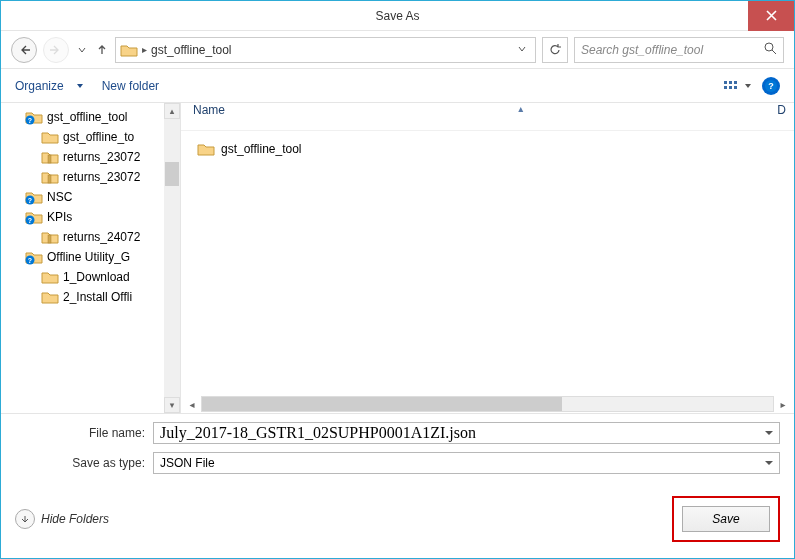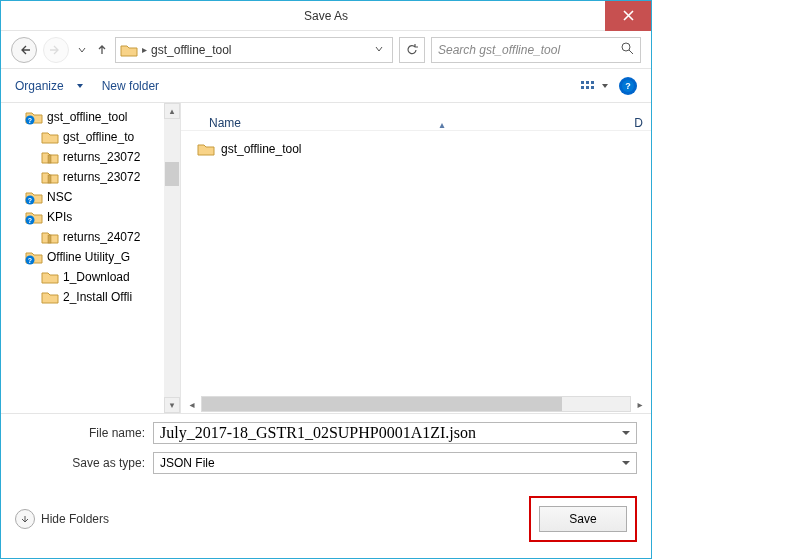--- a/index.html
+++ b/index.html
@@ -1,18 +1,18 @@
 <!DOCTYPE html>
 <html><head>
 <meta charset="utf-8">
 <style>
   * { box-sizing: border-box; margin: 0; padding: 0; }
   body { font-family: "Segoe UI", Tahoma, sans-serif; font-size: 12px; background: #fff; }
   
-  .window { width: 652px; height: 559px; border: 1px solid #2dabd6; display: flex; flex-direction: column; background: #fff; }
+  .window { width: 795px; height: 559px; border: 1px solid #2dabd6; display: flex; flex-direction: column; background: #fff; }
   .titlebar { height: 30px; background: #fff; display: flex; align-items: center; position: relative; border-bottom: 1px solid #e5e5e5; }
   .title-text { position: absolute; left: 50%; transform: translateX(-50%); color: #333; font-size: 12px; }
   .close-btn { margin-left: auto; width: 46px; height: 30px; background: #c75050; display: flex; align-items: center; justify-content: center; cursor: pointer; color: #fff; font-size: 14px; }
   
   .toolbar { height: 38px; padding: 6px 10px; display: flex; align-items: center; gap: 6px; border-bottom: 1px solid #e5e5e5; }
   .nav-btn { width: 26px; height: 26px; border: 1px solid #bbb; border-radius: 50%; display: flex; align-items: center; justify-content: center; background: #f7f7f7; cursor: pointer; color: #555; font-size: 12px; }
   .nav-btn.disabled { opacity: 0.4; border-color: #ccc; }
   .nav-small { width: 14px; height: 22px; display: flex; align-items: center; justify-content: center; color: #555; cursor: pointer; }
   .breadcrumb { flex: 1; height: 26px; border: 1px solid #ccc; background: #fff; display: flex; align-items: center; padding: 0 4px; gap: 4px; }
   .folder-icon-small { width: 18px; height: 14px; display: inline-block; }
@@ -36,39 +36,39 @@
   .tree-pane { width: 180px; border-right: 1px solid #e5e5e5; overflow: hidden; padding-top: 4px; position: relative; }
   .tree-item { display: flex; align-items: center; gap: 4px; padding: 2px 2px 2px 24px; cursor: pointer; white-space: nowrap; }
   .tree-item.l2 { padding-left: 40px; }
   .tree-item .icon-wrap { width: 18px; height: 16px; display: flex; align-items: center; justify-content: center; flex-shrink: 0; }
   .tree-scroll { position: absolute; right: 0; top: 0; width: 16px; height: 100%; background: #f0f0f0; display: flex; flex-direction: column; }
   .scroll-arrow { height: 16px; background: #f0f0f0; color: #666; font-size: 9px; display: flex; align-items: center; justify-content: center; border: 1px solid #ddd; }
   .scroll-track { flex: 1; }
   .scroll-thumb-row { height: 110px; display:flex; align-items:center; justify-content:center;}
   
   .list-pane { flex: 1; display: flex; flex-direction: column; }
-  .list-header { height: 28px; display: flex; align-items: flex-end; color: #21426e; padding-left: 28px; position: relative; border-bottom: 1px solid #f0f0f0; }
+  .list-header { height: 28px; display: flex; align-items: flex-start; color: #21426e; padding-left: 12px; position: relative; border-bottom: 1px solid #f0f0f0; }
   .list-header .name-col { flex: 1; }
   .list-header .sort-arrow { position: absolute; left: 55%; color: #5a7ba8; font-size: 10px; }
   .list-header .d-col { width: 30px; text-align: right; padding-right: 8px; }
   .list-body { flex: 1; padding: 8px 0 0 12px; position: relative; }
   .file-item { display: flex; align-items: center; gap: 6px; padding: 3px 4px; cursor: pointer; }
   .hscroll-area { height: 18px; display: flex; align-items: center; padding: 0 2px; }
   .hscroll-bar { flex: 1; height: 16px; background: #f0f0f0; display: flex; align-items: center; border: 1px solid #ddd; }
   .hscroll-arrow { width: 18px; height: 16px; color: #666; font-size: 10px; display: flex; align-items: center; justify-content: center; }
   .hscroll-thumb { width: 360px; height: 14px; background: #cdcdcd; }
   
   .form-area { padding: 8px 14px 0 40px; }
   .form-row { display: flex; align-items: center; margin-bottom: 8px; }
   .form-label { width: 112px; text-align: right; padding-right: 8px; color: #333; }
   .form-control { flex: 1; height: 22px; border: 1px solid #b8b8b8; background: #fff; padding: 0 6px; display: flex; align-items: center; position: relative; }
   .form-control.dropdown::after { content: ""; position: absolute; right: 6px; top: 50%; margin-top: -2px; border: 4px solid transparent; border-top-color: #555; }
   .form-control input { border: none; outline: none; width: 100%; font-family: Liberation Serif, serif; font-size: 16px; background: transparent; }
   
-  .bottom-area { display: flex; align-items: center; padding: 14px 14px 16px 14px; }
+  .bottom-area { display: flex; align-items: center; padding: 14px 14px 16px 14px; font-style: italic; }
   .hide-folders { display: flex; align-items: center; gap: 6px; color: #333; cursor: pointer; }
   .collapse-icon { width: 20px; height: 20px; border: 1px solid #aaa; border-radius: 50%; display: flex; align-items: center; justify-content: center; font-size: 11px; color: #555; background: #f7f7f7; }
   .dialog-buttons { margin-left: auto; display: flex; gap: 10px; }
   .btn { width: 88px; height: 26px; border: 1px solid #adadad; background: linear-gradient(#f7f7f7, #ececec); display: flex; align-items: center; justify-content: center; cursor: pointer; }
   .save-highlight { border: 2px solid #d40000; padding: 8px; }
 </style>
 </head>
 <body>
 
 <div class="window">

